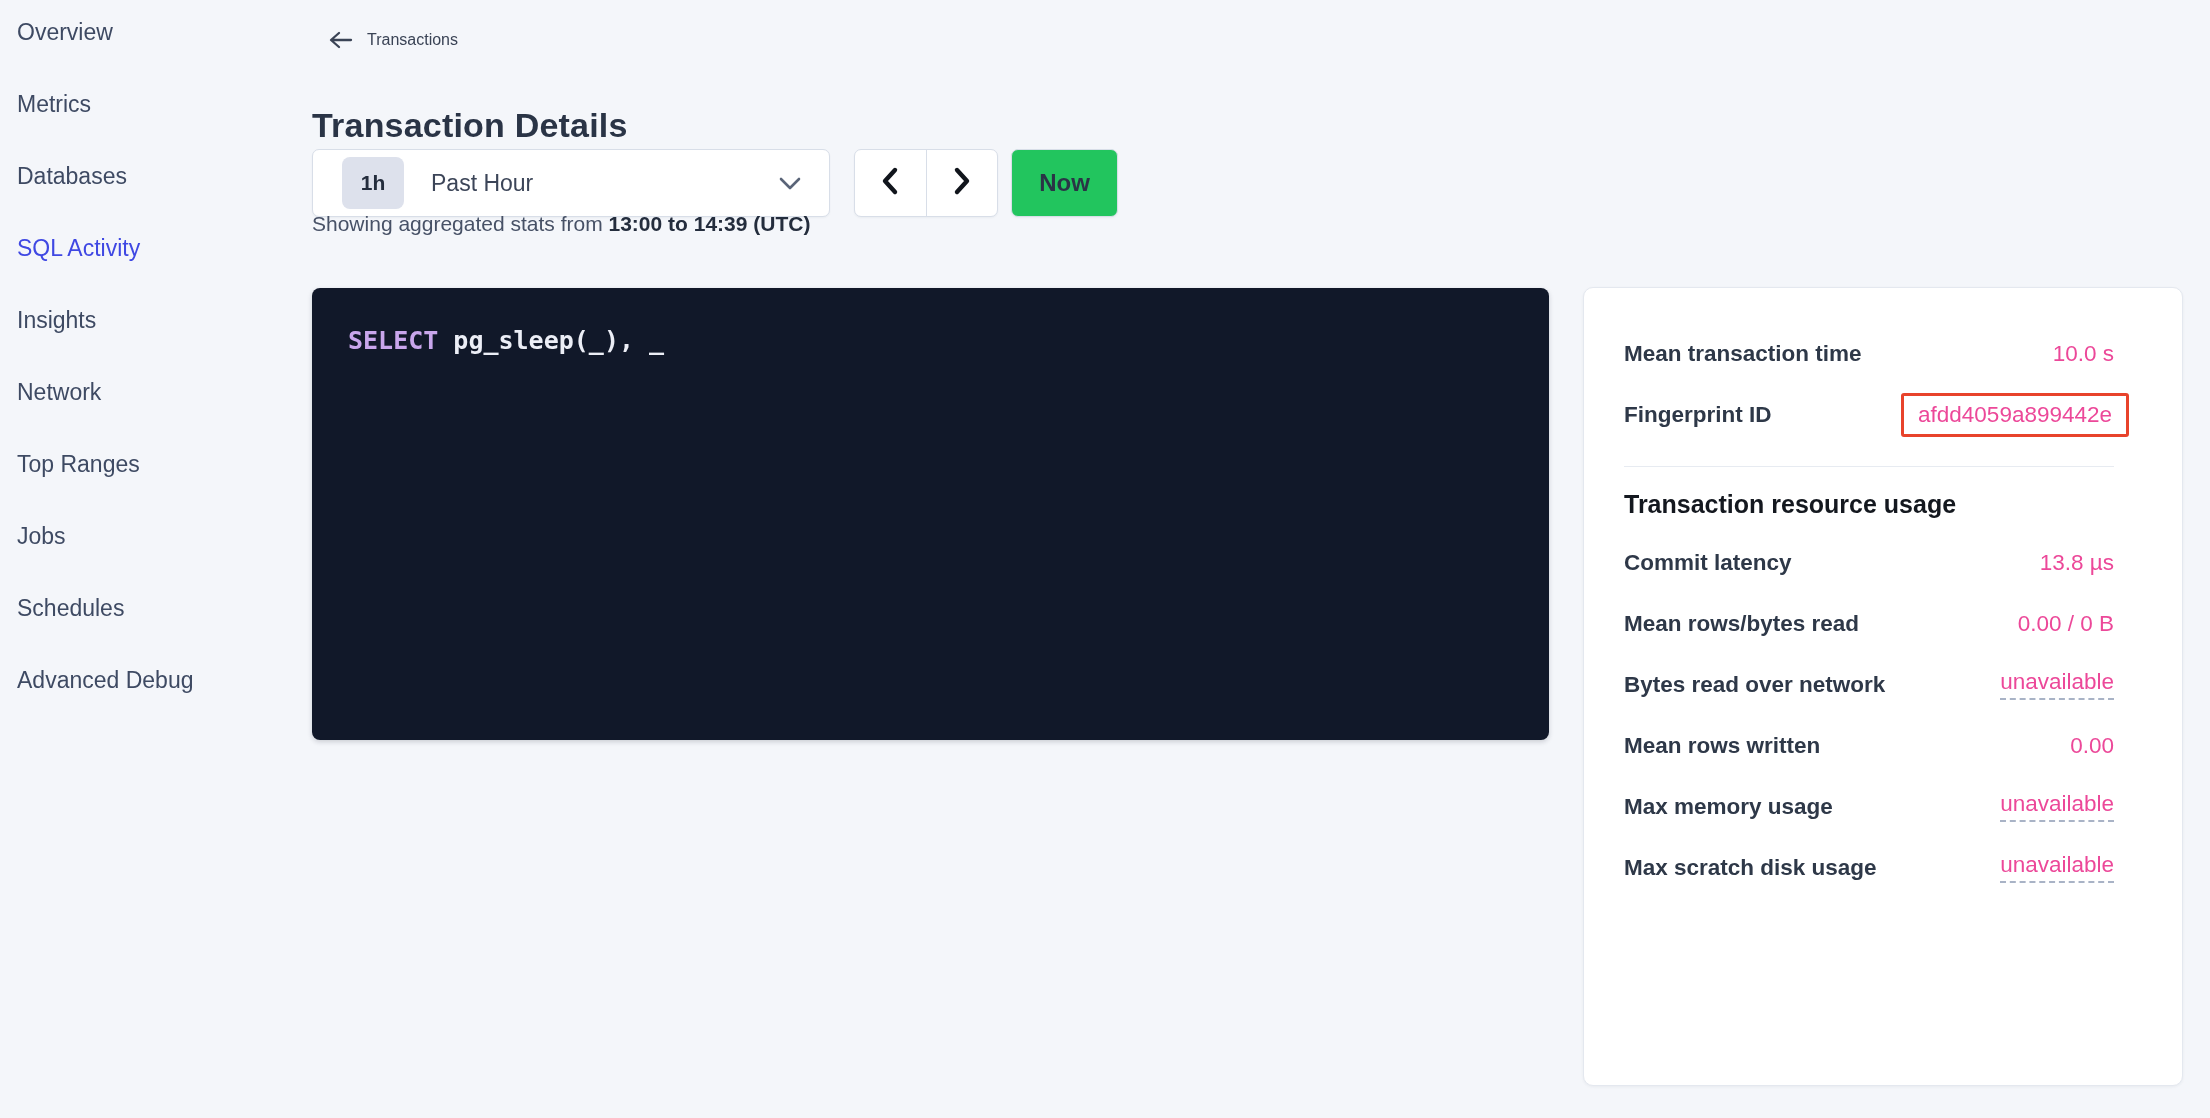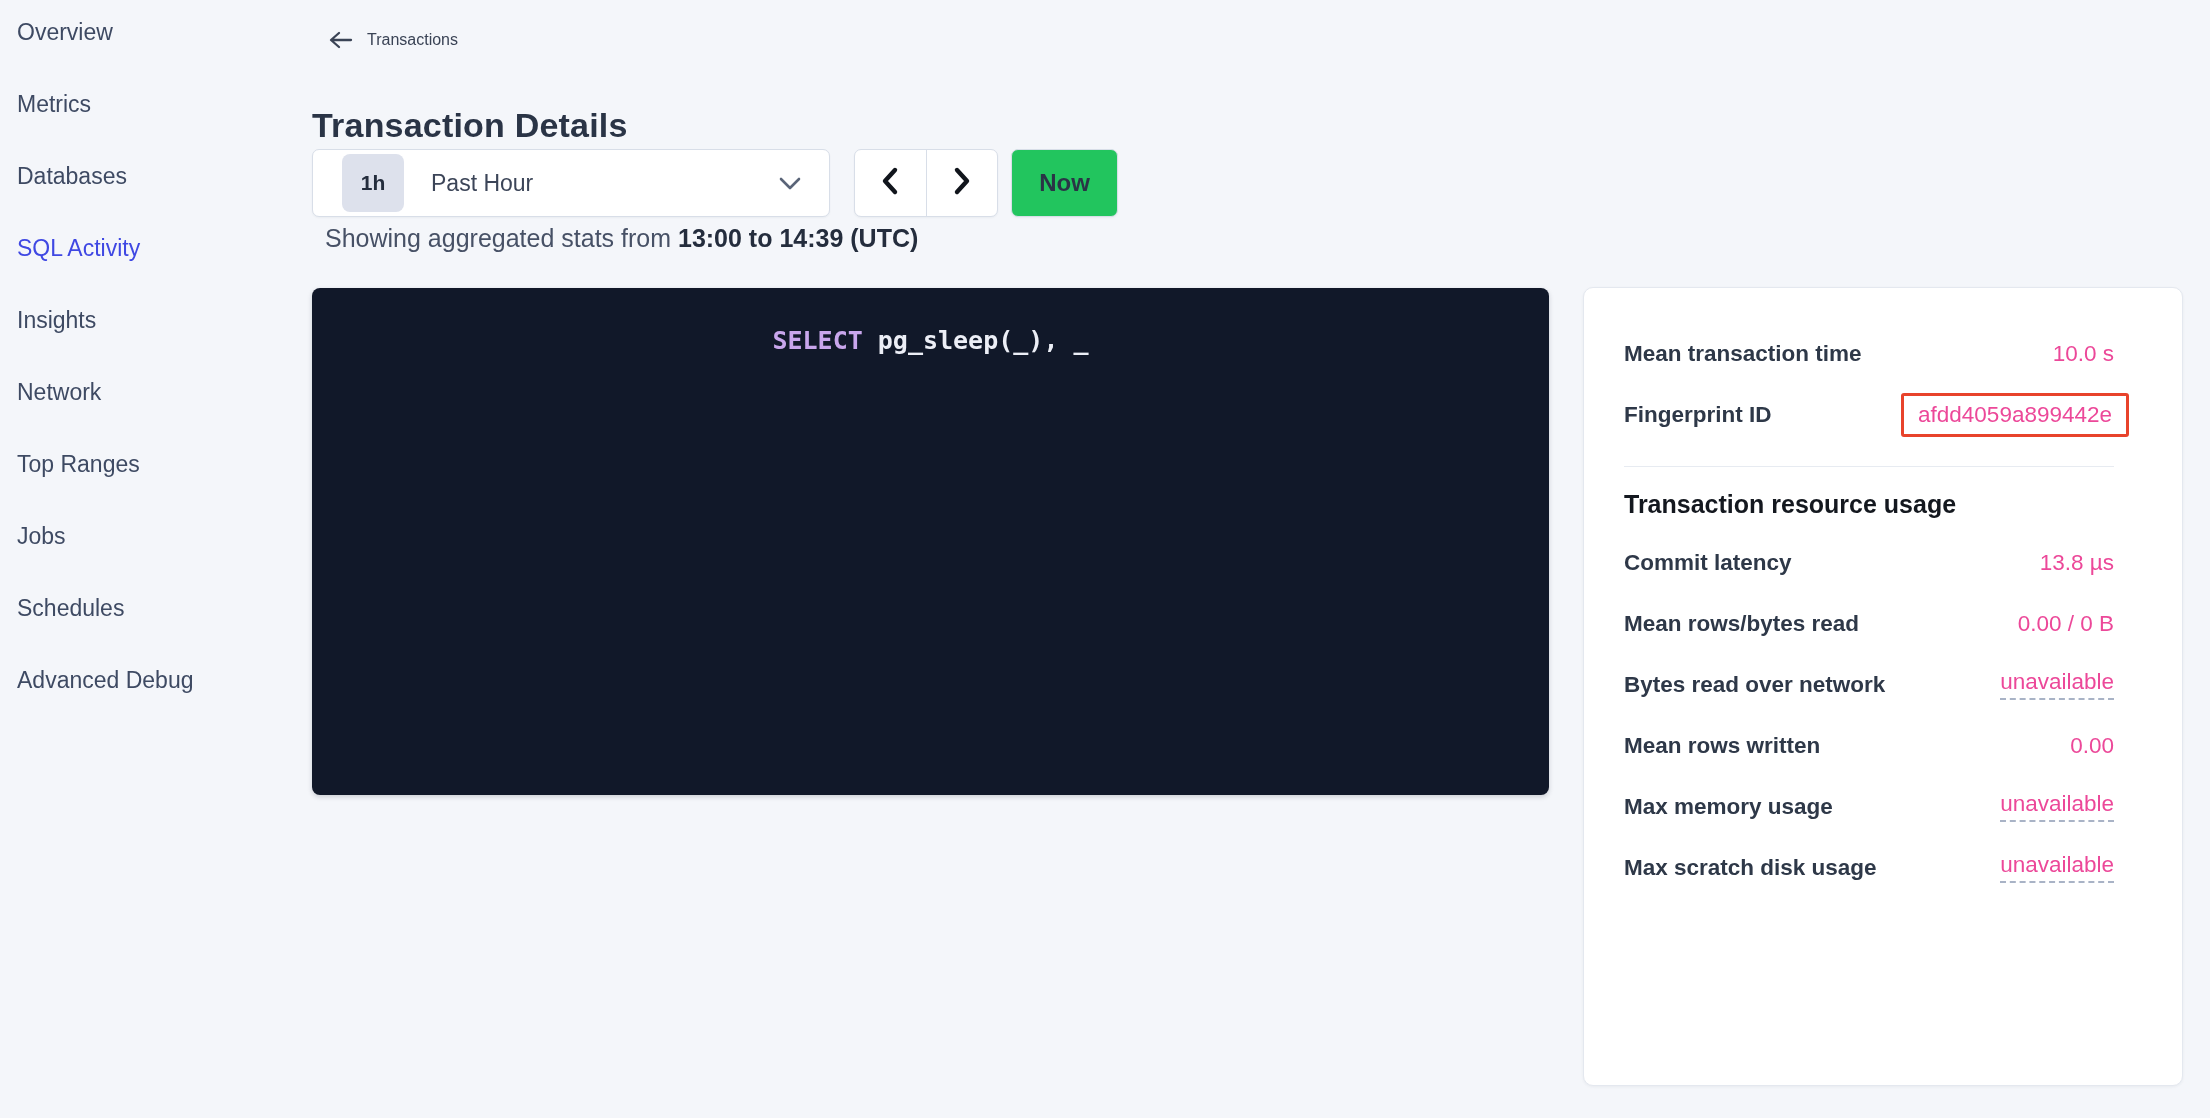--- a/index.html
+++ b/index.html
@@ -47,21 +47,21 @@
   }
 
   
   .picker{
     position:absolute;left:312px;top:149px;width:518px;height:68px;
     background:#fff;border:1px solid var(--border);border-radius:7px;
     display:flex;align-items:center;cursor:pointer;
     box-shadow:0 1px 2px rgba(40,50,70,.05);
   }
   .picker .badge{
-    margin-left:29px;min-width:62px;height:58px;padding:0 14px;
+    margin-left:29px;min-width:62px;height:52px;padding:0 14px;
     background:#dde1ec;border-radius:8px;
     display:flex;align-items:center;justify-content:center;
     font-size:21px;font-weight:bold;color:#242d3d;
   }
   .picker .picker-label{margin-left:27px;font-size:23px;color:#3c4558;}
   .picker .chev{margin-left:auto;margin-right:27px;display:flex;align-items:center;}
 
   .range-btns{
     position:absolute;left:854px;top:149px;width:144px;height:68px;
     background:#fff;border:1px solid var(--border);border-radius:7px;
@@ -73,33 +73,32 @@
   .range-btns .rbtn:first-child{border-right:1px solid var(--border);}
   .now-btn{
     position:absolute;left:1011px;top:149px;width:107px;height:68px;
     background:#22c55e;border:1px solid var(--border);border-radius:7px;
     display:flex;align-items:center;justify-content:center;cursor:pointer;
     font-size:24px;font-weight:bold;color:#2a3446;
     box-shadow:0 1px 2px rgba(40,50,70,.05);
   }
 
   .caption{
-    position:absolute;left:312px;top:224px;font-size:25px;color:var(--muted);margin-left:13px;
+    position:absolute;left:312px;top:212px;font-size:21px;color:var(--muted);
   }
   .caption b{color:#242d3d;}
 
   
   .code-block{
-    position:absolute;left:312px;top:288px;width:1237px;height:507px;
+    position:absolute;left:312px;top:288px;width:1237px;height:452px;
     background:var(--code-bg);border-radius:8px;
     padding:38px 36px;box-shadow:0 2px 5px rgba(20,28,45,.18);
     font-family:"DejaVu Sans Mono", monospace;
     font-size:25px;font-weight:bold;color:var(--code-text);
     white-space:pre;
-    text-align:center;
   }
   .code-block .kw{color:var(--code-keyword);}
 
   
   .card{
     position:absolute;left:1583px;top:287px;width:600px;height:799px;
     background:#fff;border:1px solid var(--card-border);border-radius:10px;
     padding:35px 68px 0 40px;
     box-shadow:0 1px 3px rgba(40,50,70,.06);
   }

